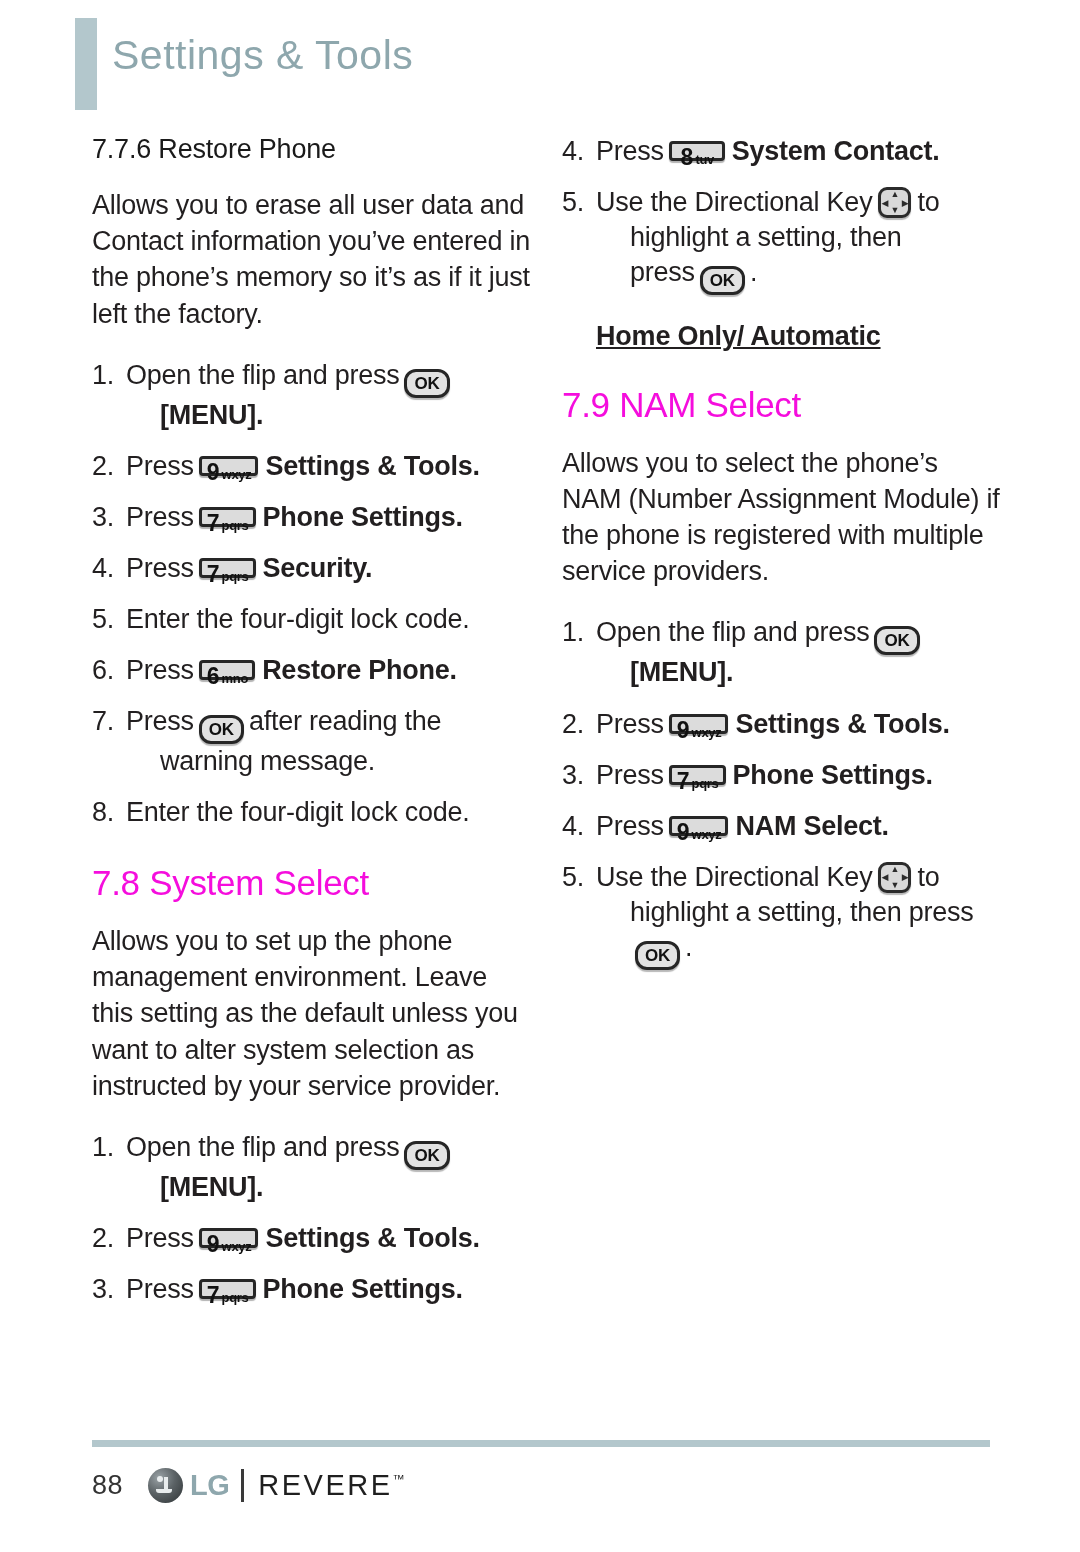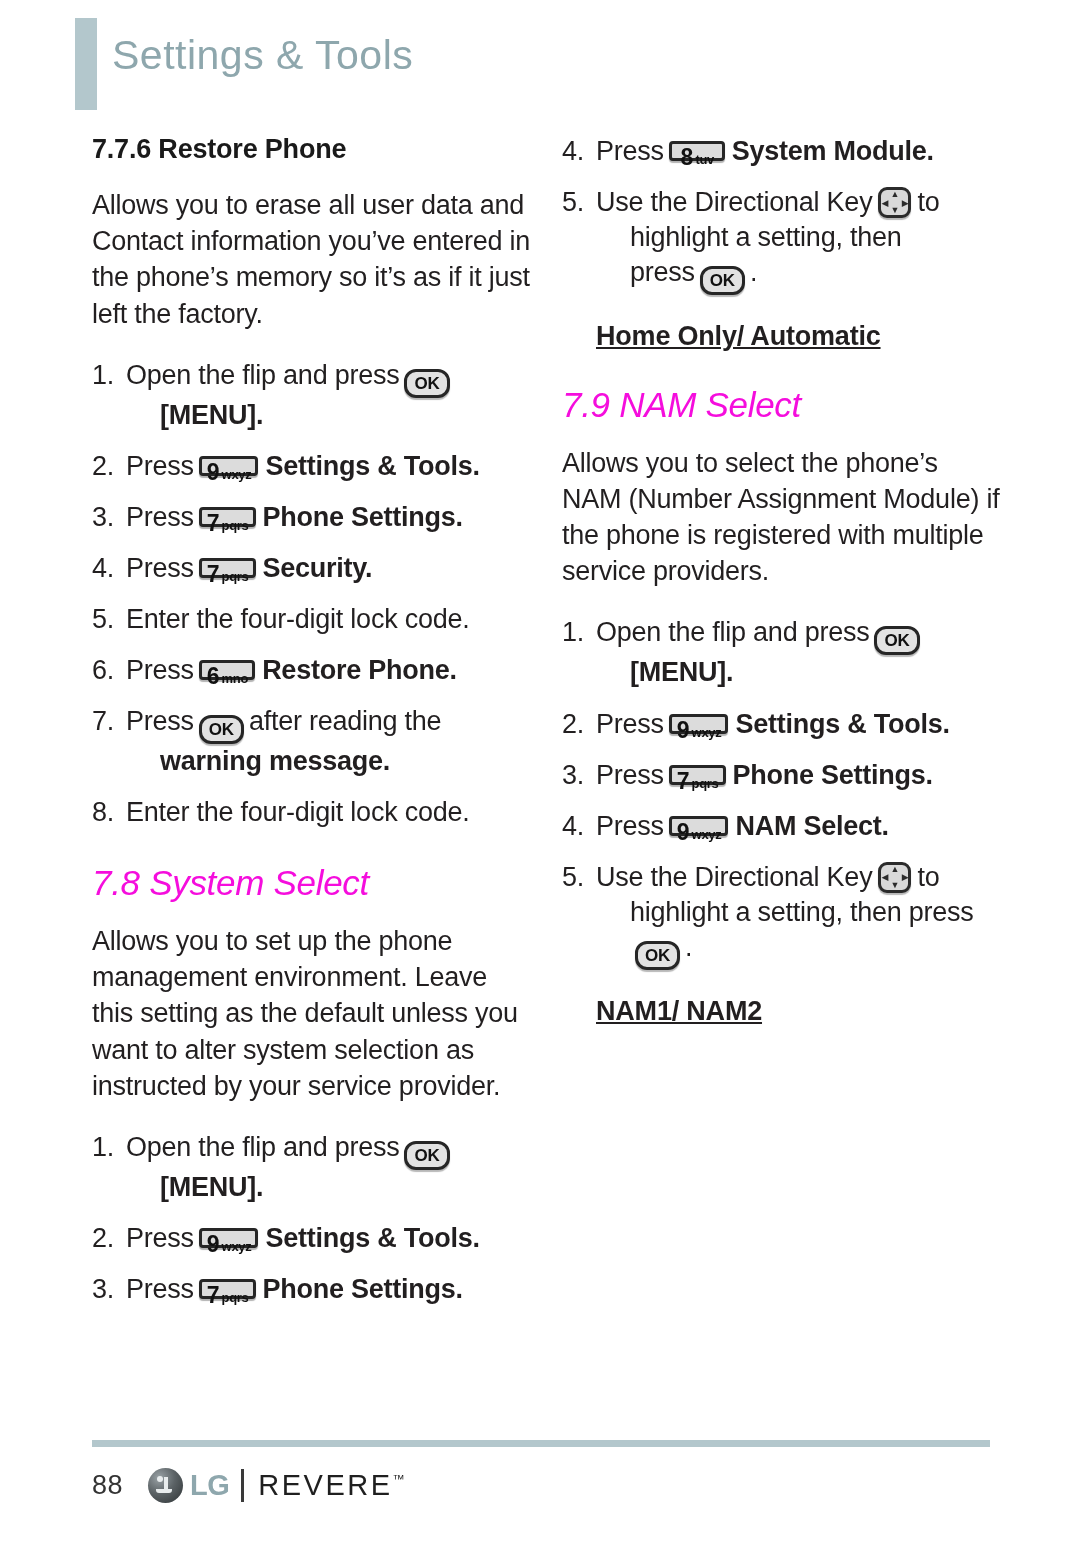--- a/index.html
+++ b/index.html
@@ -51,34 +51,33 @@
     position: absolute;
     top: 0;
     width: 440px;
   }
   .col-left  { left: 92px; }
   .col-right { left: 562px; }
 
   
   .sub-head {
     font-size: 27px;
-    font-weight: bold;
+    font-weight: normal;
     color: #1a1a1a;
     margin: 16px 0 22px 0;
     line-height: 1.15;
     letter-spacing: -0.2px;
   }
   .section-head {
     font-size: 35px;
     color: #f50ddd;
     font-weight: 400;
     margin: 34px 0 20px 0;
     line-height: 1.1;
     letter-spacing: -0.3px;
-    font-style: italic;
   }
   .para {
     font-size: 27px;
     line-height: 1.34;
     margin: 0 0 26px 0;
     letter-spacing: -0.25px;
   }
   .bold-note {
     font-size: 27px;
     font-weight: bold;
@@ -308,21 +307,21 @@
         <span class="step-body">Enter the four-digit lock code.</span>
       </div>
 
       <div class="step">
         <span class="step-num">6.</span>
         <span class="step-body bold"><span class="reg">Press</span><span class="key"><span class="kdigit">6</span><span class="kletters">mno</span></span><span>Restore Phone.</span></span>
       </div>
 
       <div class="step">
         <span class="step-num">7.</span>
-        <span class="step-body"><span>Press</span><span class="okkey">OK</span><span>after reading the</span><span class="indent-line" style="padding-left:34px;font-weight:bold;">warning message.</span></span>
+        <span class="step-body"><span>Press</span><span class="okkey">OK</span><span>after reading the</span><span class="indent-line" style="padding-left:34px;">warning message.</span></span>
       </div>
 
       <div class="step">
         <span class="step-num">8.</span>
         <span class="step-body">Enter the four-digit lock code.</span>
       </div>
 
     </div>
 
     <div class="section-head">7.8 System Select</div>
@@ -348,21 +347,21 @@
 
     </div>
   </div>
 
   <div class="col col-right">
 
     <div class="steps" style="margin-top:16px;">
 
       <div class="step">
         <span class="step-num">4.</span>
-        <span class="step-body bold"><span class="reg">Press</span><span class="key"><span class="kdigit">8</span><span class="kletters">tuv</span></span><span>System Module.</span></span>
+        <span class="step-body bold"><span class="reg">Press</span><span class="key"><span class="kdigit">8</span><span class="kletters">tuv</span></span><span>System Contact.</span></span>
       </div>
 
       <div class="step">
         <span class="step-num">5.</span>
         <span class="step-body"><span>Use the Directional Key</span><span class="dirkey"><i class="up">▲</i><i class="down">▼</i><i class="left">◀</i><i class="right">▶</i></span><span>to</span><span class="indent-line" style="padding-left:34px;">highlight a setting, then</span><span class="indent-line" style="padding-left:34px;"><span>press</span><span class="okkey">OK</span><span>.</span></span></span>
       </div>
 
     </div>
 
     <div class="bold-note">Home Only/ Automatic</div>
@@ -393,21 +392,20 @@
         <span class="step-body bold"><span class="reg">Press</span><span class="key"><span class="kdigit">9</span><span class="kletters">wxyz</span></span><span>NAM Select.</span></span>
       </div>
 
       <div class="step">
         <span class="step-num">5.</span>
         <span class="step-body"><span>Use the Directional Key</span><span class="dirkey"><i class="up">▲</i><i class="down">▼</i><i class="left">◀</i><i class="right">▶</i></span><span>to</span><span class="indent-line" style="padding-left:34px;"><span>highlight a setting, then press</span><span class="okkey">OK</span><span>.</span></span></span>
       </div>
 
     </div>
 
-    <div class="bold-note">NAM1/ NAM2</div>
 
   </div>
 </div>
 
 <div class="footer">
   <div class="footer-rule"></div>
   <div class="footer-inner">
     <span class="page-num">88</span>
     <span class="lg-mark">
       <span class="eye"></span>

